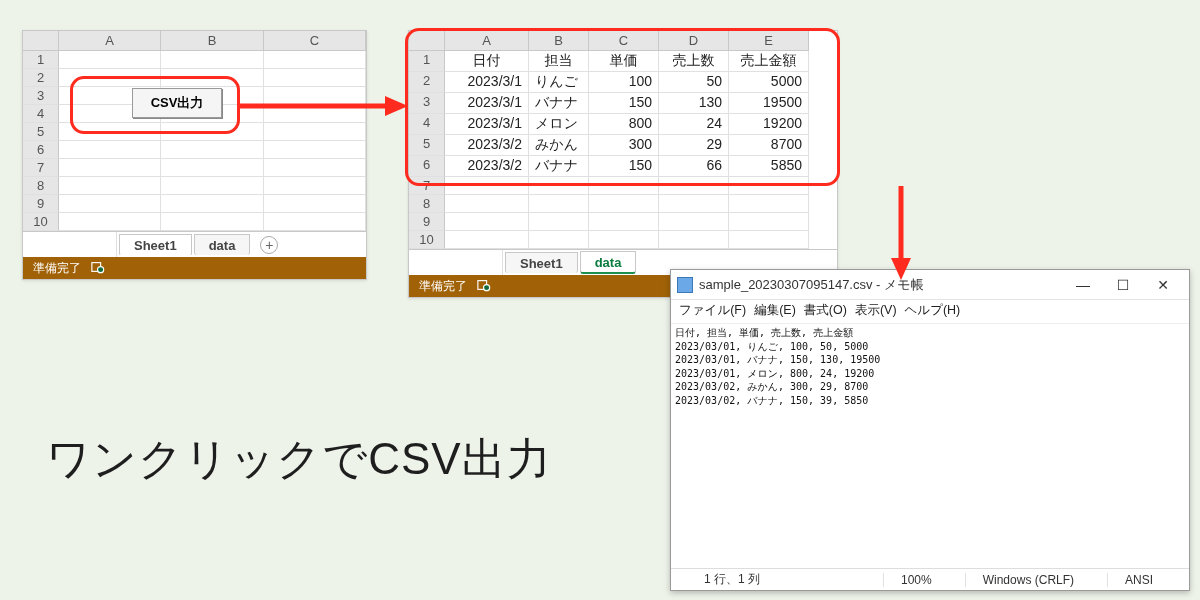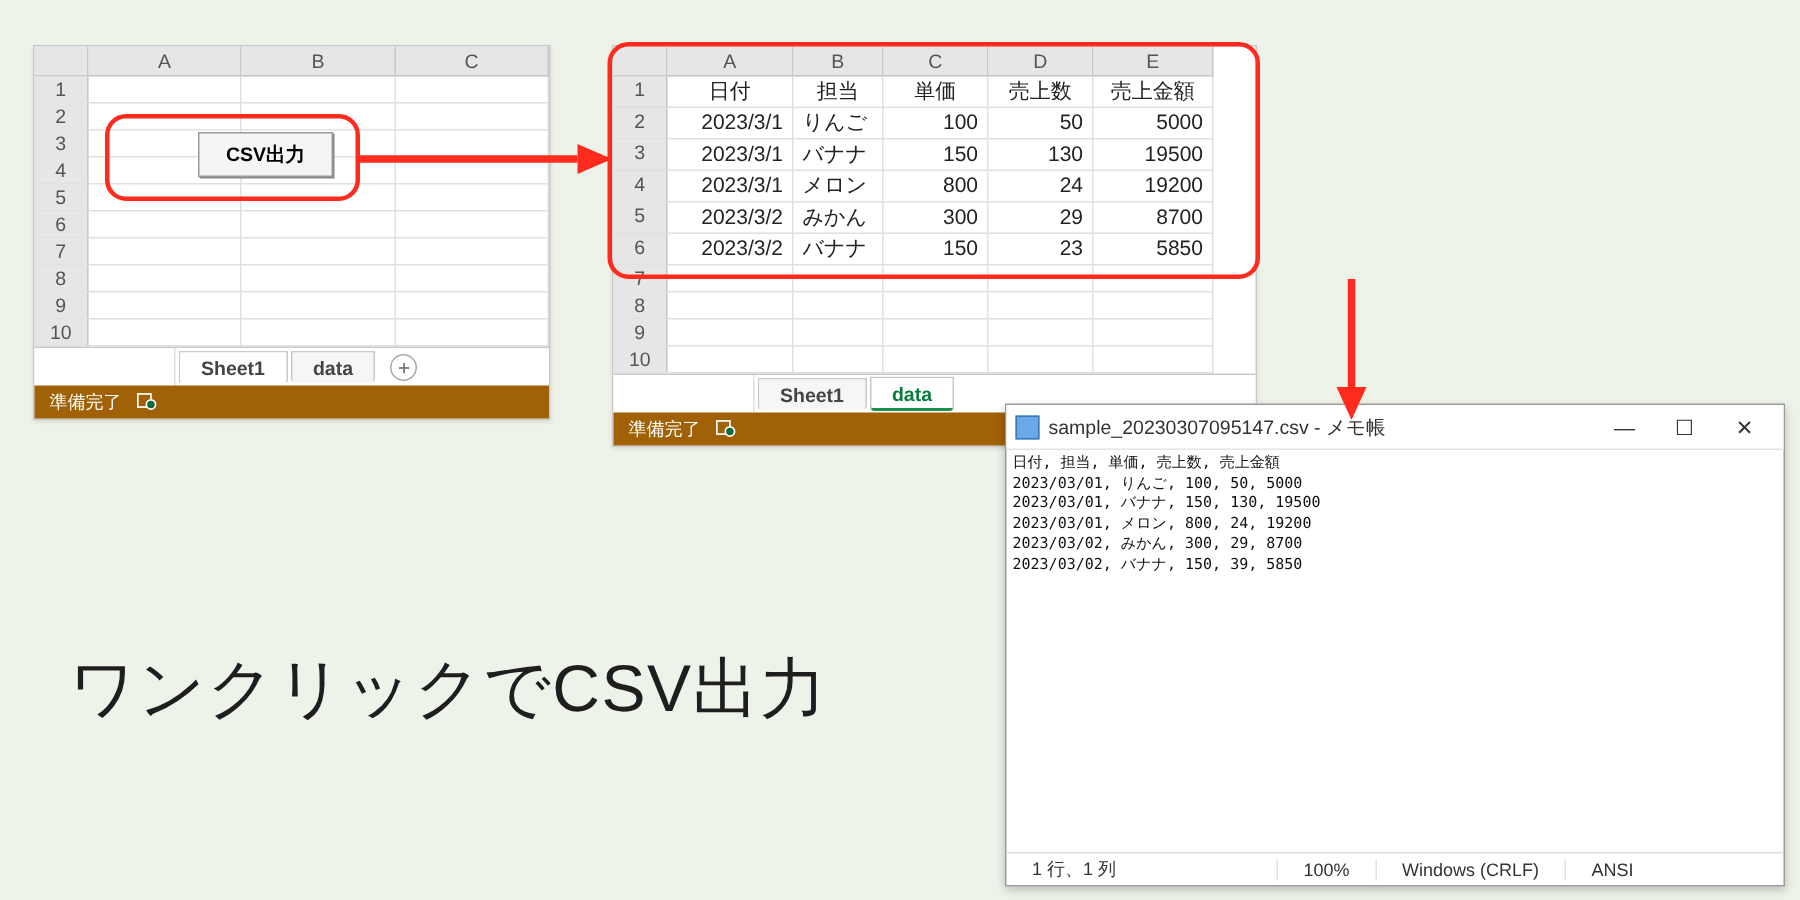--- a/index.html
+++ b/index.html
@@ -154,21 +154,21 @@
     overflow:auto;
   }
   .np-status {
     display:flex;
     border-top:1px solid #ddd;
     font-size:12px;
     color:#333;
     height:22px;
     align-items:center;
   }
-  .np-status div { padding: 0 17px; border-left:1px solid #e2e2e2; }
+  .np-status div { padding: 0 17px; border-left:1px solid #e2e2e2;margin-left:16px; }
   .np-status div:first-child { border-left:none; flex:0 0 180px; }
 
   
   .headline {
     position: absolute;
     left: 46px; top: 430px;
     font-size: 44px;
     font-weight: 400;
     color: #1e1e1e;
     letter-spacing: 1px;
@@ -285,21 +285,21 @@
     <div class="cell right">2023/3/2</div>
     <div class="cell">みかん</div>
     <div class="cell right">300</div>
     <div class="cell right">29</div>
     <div class="cell right">8700</div>
 
     <div class="rowhdr">6</div>
     <div class="cell right">2023/3/2</div>
     <div class="cell">バナナ</div>
     <div class="cell right">150</div>
-    <div class="cell right">23</div>
+    <div class="cell right">66</div>
     <div class="cell right">5850</div>
 
     <div class="rowhdr">7</div>
       <div class="cell"></div>
       <div class="cell"></div>
       <div class="cell"></div>
       <div class="cell"></div>
       <div class="cell"></div>
     <div class="rowhdr">8</div>
       <div class="cell"></div>
@@ -337,20 +337,27 @@
 </div>
 
 <div class="notepad" style="left:670px; top:269px; width:520px; height:322px;">
   <div class="np-title">
     <span class="icon"></span>
     <span>sample_20230307095147.csv - メモ帳</span>
     <span class="spacer"></span>
     <span class="winbtn">—</span>
     <span class="winbtn">☐</span>
     <span class="winbtn close">✕</span>
+  </div>
+  <div class="np-menu">
+    <span>ファイル(F)</span>
+    <span>編集(E)</span>
+    <span>書式(O)</span>
+    <span>表示(V)</span>
+    <span>ヘルプ(H)</span>
   </div>
   <div class="np-body">日付, 担当, 単価, 売上数, 売上金額
 2023/03/01, りんご, 100, 50, 5000
 2023/03/01, バナナ, 150, 130, 19500
 2023/03/01, メロン, 800, 24, 19200
 2023/03/02, みかん, 300, 29, 8700
 2023/03/02, バナナ, 150, 39, 5850</div>
   <div class="np-status">
     <div>1 行、1 列</div>
     <div>100%</div>

